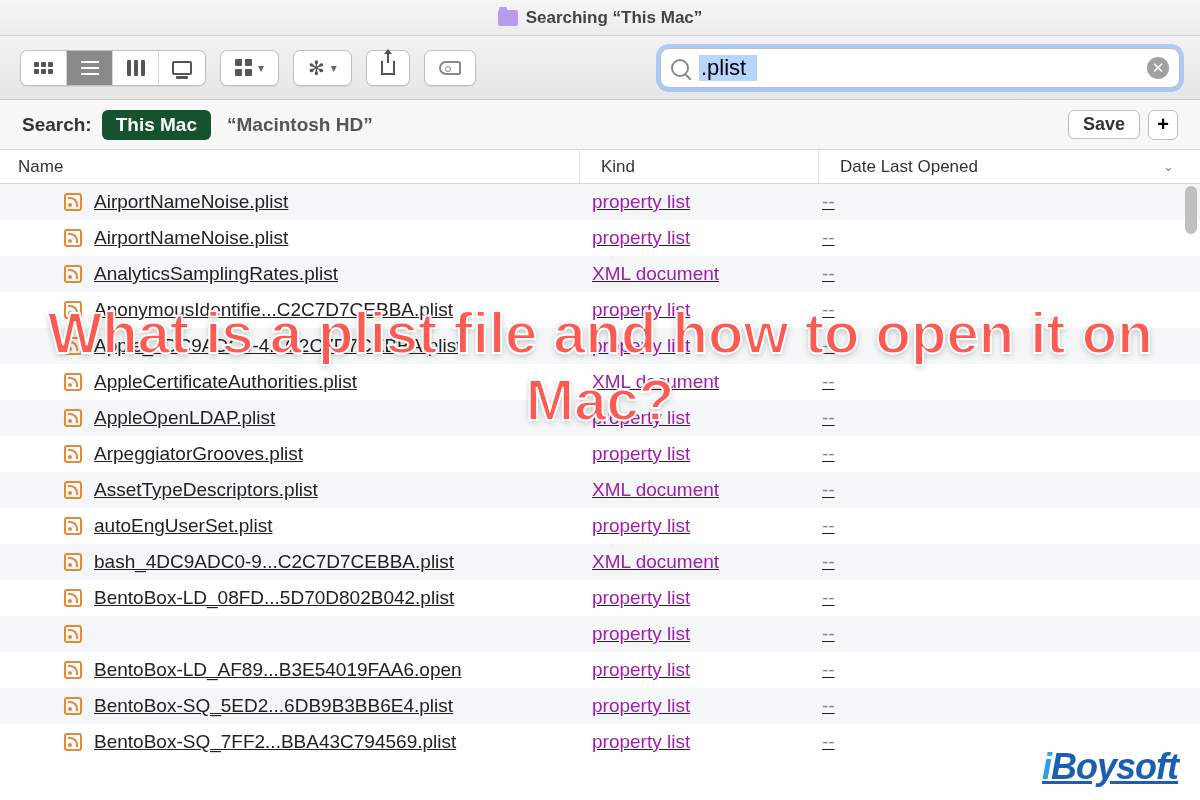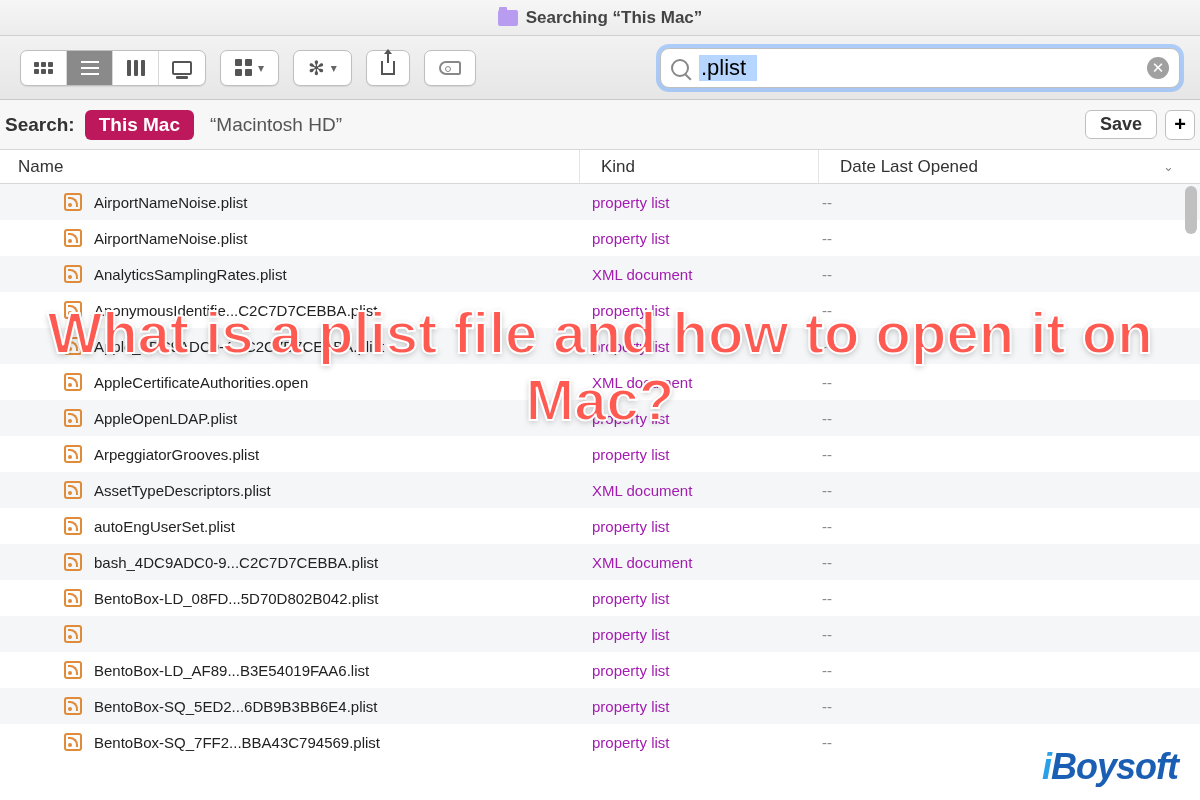--- a/index.html
+++ b/index.html
@@ -72,43 +72,43 @@
     padding-left:2px;
   }
   .search-glass { width:18px;height:18px;border:2px solid #888;border-radius:50%;position:relative;margin-right:10px;}
   .search-glass::after{content:"";position:absolute;width:2px;height:8px;background:#888;bottom:-6px;right:-2px;transform:rotate(-45deg);}
   .clear-x {
     width:22px;height:22px;border-radius:50%;background:#a0a0a0;
     color:#fff;display:flex;align-items:center;justify-content:center;font-size:15px;
   }
   .searchbar {
     height:50px;background:#f7f7f7;border-bottom:1px solid #d8d8d8;
-    display:flex;align-items:center;padding:0 5px;font-size:19px;
+    display:flex;align-items:center;padding:0 22px;font-size:19px;
   }
   .searchbar .label{font-weight:600;color:#333;margin-right:10px;}
-  .scope-pill{background:#be185d;color:#fff;padding:4px 14px;border-radius:6px;font-weight:600;}
-  .scope-alt{color:#555;font-weight:400;margin-left:16px;}
+  .scope-pill{background:#14532d;color:#fff;padding:4px 14px;border-radius:6px;font-weight:600;}
+  .scope-alt{color:#555;font-weight:700;margin-left:16px;}
   .save-btn{
     margin-left:auto;background:#fff;border:1px solid #bfbfbf;border-radius:6px;
     padding:3px 14px;font-size:18px;font-weight:600;color:#333;
   }
   .plus-btn{
     width:30px;height:30px;background:#fff;border:1px solid #bfbfbf;border-radius:6px;
     margin-left:8px;display:flex;align-items:center;justify-content:center;font-size:20px;font-weight:700;
   }
   .headers{
     height:34px;background:#fff;border-bottom:1px solid #d8d8d8;
     display:flex;align-items:center;font-size:17px;color:#333;gap:9px;
   }
   .col-name{width:580px;padding-left:18px;border-right:1px solid #e4e4e4;height:100%;display:flex;align-items:center;}
   .col-kind{width:230px;padding-left:12px;border-right:1px solid #e4e4e4;height:100%;display:flex;align-items:center;}
   .col-date{flex:1;padding-left:12px;height:100%;display:flex;align-items:center;position:relative;}
   .col-date .chev{position:absolute;right:26px;color:#888;font-size:13px;}
   .filelist{height:calc(800px - 36px - 64px - 50px - 34px);overflow:hidden;background:#fff;position:relative;}
-  .row{height:36px;display:flex;align-items:center;font-size:15px;color:#222;}
+  .row{height:36px;display:flex;align-items:center;font-size:19px;color:#222;text-decoration:underline;}
   .row:nth-child(even){background:#f4f6f8;}
   .row .c-name{width:580px;padding-left:64px;display:flex;align-items:center;gap:12px;white-space:nowrap;overflow:hidden;}
   .row .c-kind{width:230px;padding-left:12px;color:#a21caf;}
   .row .c-date{flex:1;padding-left:12px;color:#888;}
   .rss-icon{
     width:18px;height:18px;border:2px solid #e08b3a;border-radius:3px;
     position:relative;flex-shrink:0;
   }
   .rss-icon::before{
     content:"";position:absolute;width:4px;height:4px;background:#e08b3a;
@@ -127,21 +127,21 @@
     position:absolute;top:300px;left:0;right:0;text-align:center;
     font-size:58px;font-weight:700;line-height:1.15;
     color:#ff5a52;
     -webkit-text-stroke:2px #fff;
     text-shadow:0 2px 6px rgba(0,0,0,.25);
     pointer-events:none;
     padding:0 30px;
   }
   .brand{
     position:absolute;right:22px;bottom:12px;font-size:36px;font-weight:700;
-    font-style:italic;color:#1a5fb4;letter-spacing:-1px;pointer-events:none;
+    font-style:italic;color:#1a5fb4;letter-spacing:-1px;pointer-events:none;text-decoration:underline;
   }
   .brand .dot{color:#2aa0e8;}
   .g-list { width:18px;height:2px;background:#555;box-shadow:0 -6px 0 #555,0 6px 0 #555;}
   .g-list.white{background:#fff;box-shadow:0 -6px 0 #fff,0 6px 0 #fff;}
   .g-grid{display:grid;grid-template-columns:repeat(2,7px);grid-template-rows:repeat(2,7px);gap:3px;}
   .g-grid span{background:#555;border-radius:1px;}
   .g-grid3{display:grid;grid-template-columns:repeat(3,5px);grid-template-rows:repeat(2,5px);gap:2px;}
   .g-grid3 span{background:#555;border-radius:1px;}
   .g-cols{display:flex;gap:3px;}
   .g-cols span{width:4px;height:16px;background:#555;border-radius:1px;}
@@ -277,21 +277,21 @@
       <div class="c-name">
         <span class="rss-icon"></span>
         <span>Apple_4DC9ADC0-4...C2C7D7CEBBA.plist</span>
       </div>
       <div class="c-kind">property list</div>
       <div class="c-date">--</div>
     </div>
     <div class="row">
       <div class="c-name">
         <span class="rss-icon"></span>
-        <span>AppleCertificateAuthorities.open</span>
+        <span>AppleCertificateAuthorities.plist</span>
       </div>
       <div class="c-kind">XML document</div>
       <div class="c-date">--</div>
     </div>
     <div class="row">
       <div class="c-name">
         <span class="rss-icon"></span>
         <span>AppleOpenLDAP.plist</span>
       </div>
       <div class="c-kind">property list</div>
@@ -340,21 +340,21 @@
     <div class="row">
       <div class="c-name">
         <span class="rss-icon"></span>
       </div>
       <div class="c-kind">property list</div>
       <div class="c-date">--</div>
     </div>
     <div class="row">
       <div class="c-name">
         <span class="rss-icon"></span>
-        <span>BentoBox-LD_AF89...B3E54019FAA6.list</span>
+        <span>BentoBox-LD_AF89...B3E54019FAA6.open</span>
       </div>
       <div class="c-kind">property list</div>
       <div class="c-date">--</div>
     </div>
     <div class="row">
       <div class="c-name">
         <span class="rss-icon"></span>
         <span>BentoBox-SQ_5ED2...6DB9B3BB6E4.plist</span>
       </div>
       <div class="c-kind">property list</div>

